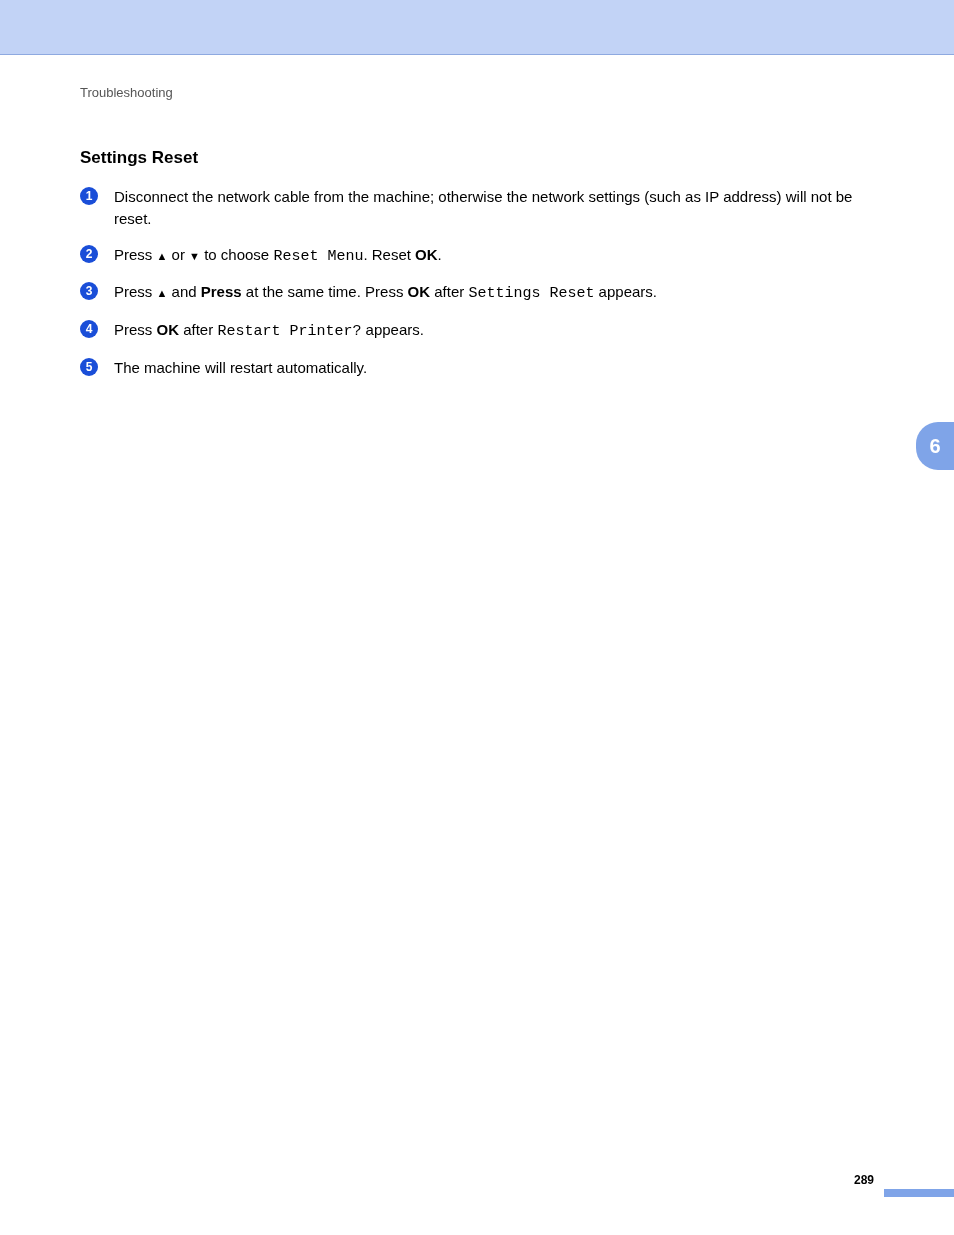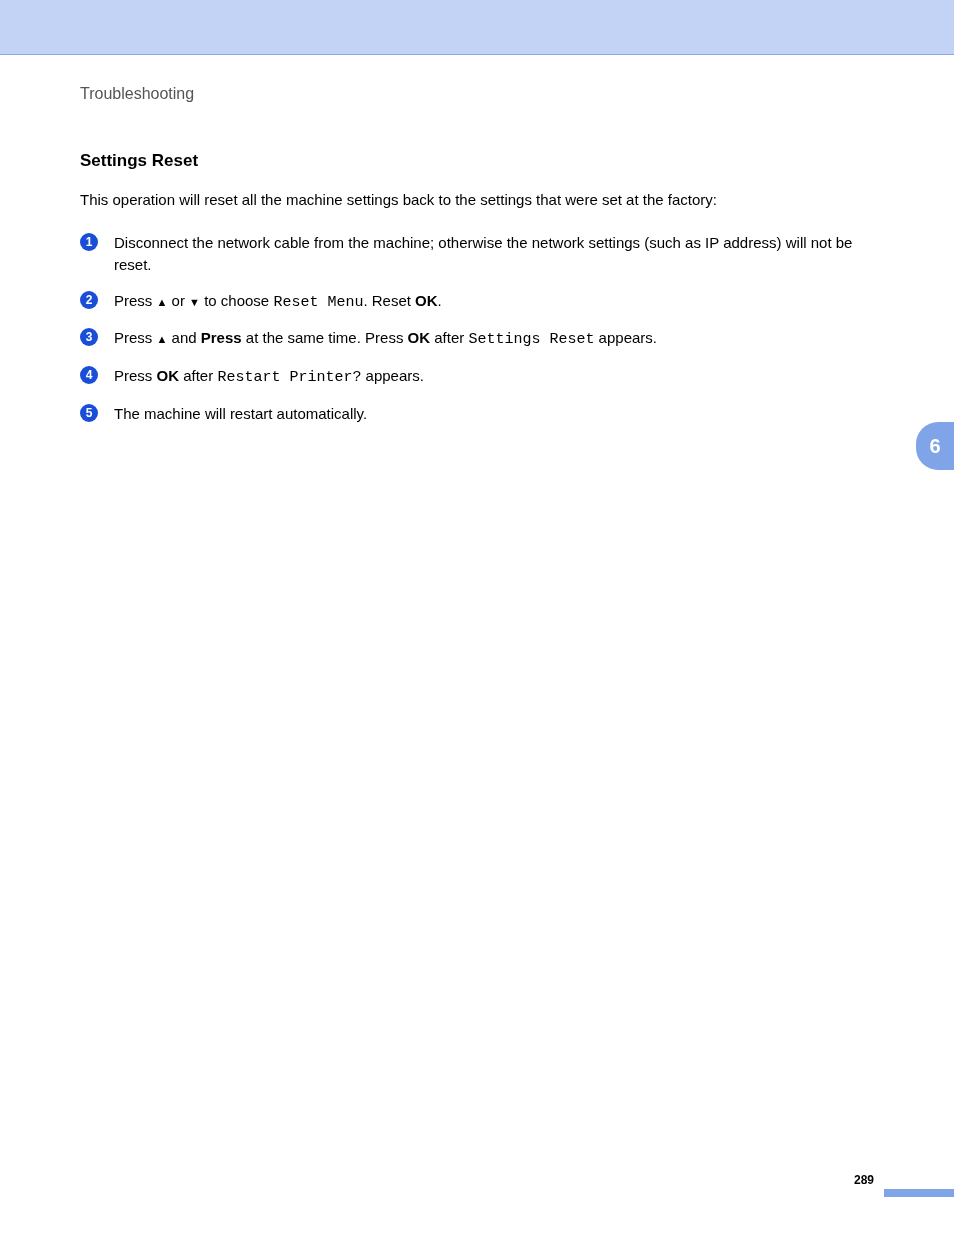--- a/index.html
+++ b/index.html
@@ -20,21 +20,21 @@
     .top-bar {
       background: #c2d3f6;
       height: 55px;
       width: 100%;
       border-bottom: 1px solid #8ea9e0;
     }
     .content {
       padding: 30px 80px 0 80px;
     }
     .breadcrumb {
-      font-size: 16px;
+      font-size: 13px;
       color: #555;
       margin-bottom: 48px;
     }
     .section-title {
       font-size: 17px;
       font-weight: bold;
       margin-bottom: 18px;
     }
     .intro {
       font-size: 15px;
@@ -118,21 +118,20 @@
 </head>
 <body>
 
 <div class="top-bar"></div>
 
 <div class="content">
   <div class="breadcrumb">Troubleshooting</div>
 
   <div class="section-title">Settings Reset</div>
 
-  <div class="intro">This operation will reset all the machine settings back to the settings that were set at the factory:</div>
 
   <div class="step">
     <div class="step-bullet">1</div>
     <div class="step-text">Disconnect the network cable from the machine; otherwise the network settings (such as IP address) will not be reset.</div>
   </div>
 
   <div class="step">
     <div class="step-bullet">2</div>
     <div class="step-text">
       <span>Press </span><span class="arrow-up">▲</span><span> or </span><span class="arrow-down">▼</span><span> to choose </span><span class="mono">Reset Menu</span><span>. Reset </span><span class="bold">OK</span><span>.</span>

